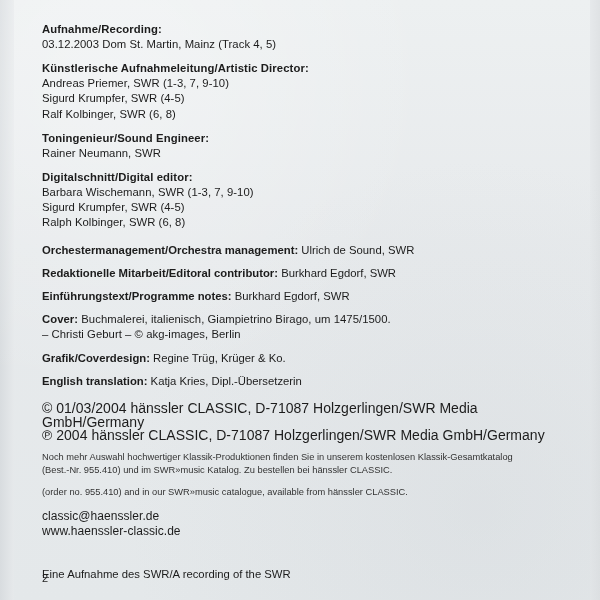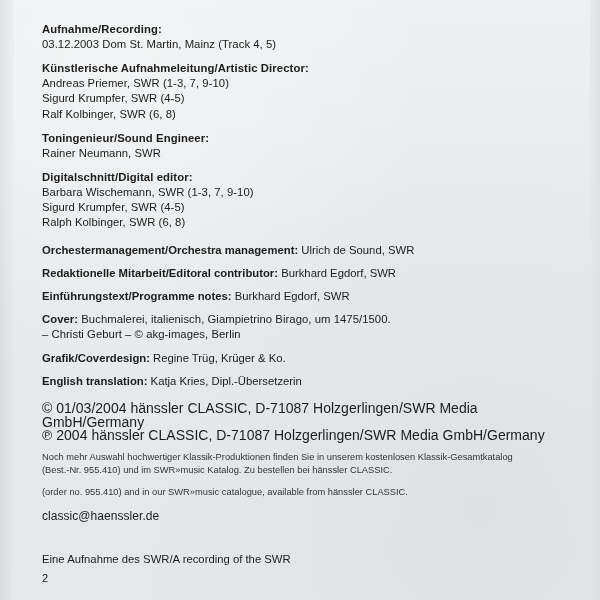--- a/index.html
+++ b/index.html
@@ -184,19 +184,20 @@
       <div class="tiny">Noch mehr Auswahl hochwertiger Klassik-Produktionen finden Sie in unserem kostenlosen Klassik-Gesamtkatalog</div>
       <div class="tiny">(Best.-Nr. 955.410) und im SWR»music Katalog. Zu bestellen bei hänssler CLASSIC.</div>
     </div>
 
     <div class="para">
       <div class="tiny">(order no. 955.410) and in our SWR»music catalogue, available from hänssler CLASSIC.</div>
     </div>
 
     <div class="contact">
       <div class="ln">classic@haenssler.de</div>
+      <div class="ln">www.haenssler-classic.de</div>
     </div>
 
     <div class="footer-note">Eine Aufnahme des SWR/A recording of the SWR</div>
 
   </div>
   <div class="pagenum">2</div>
 </div>
 
 </body></html>

